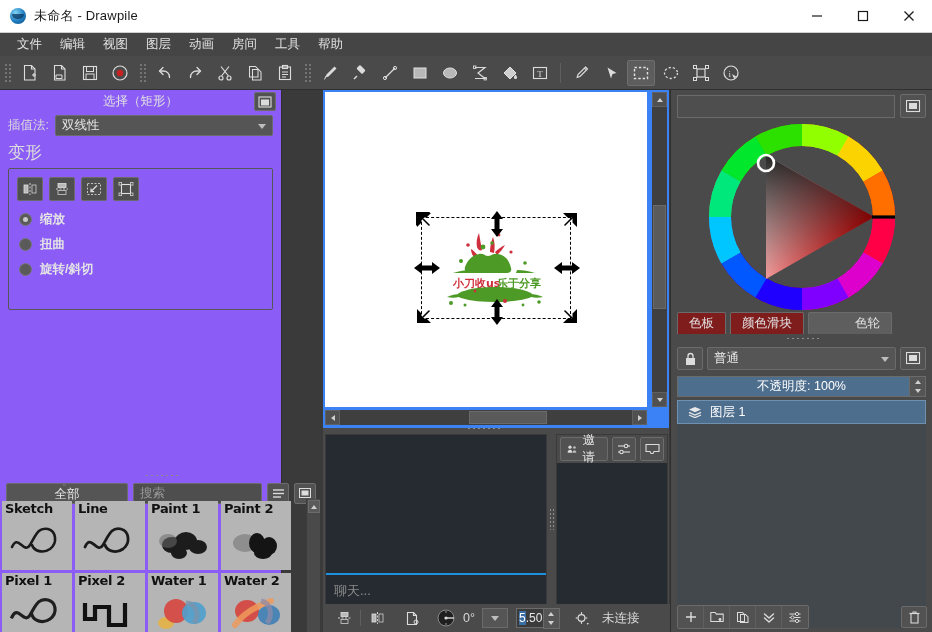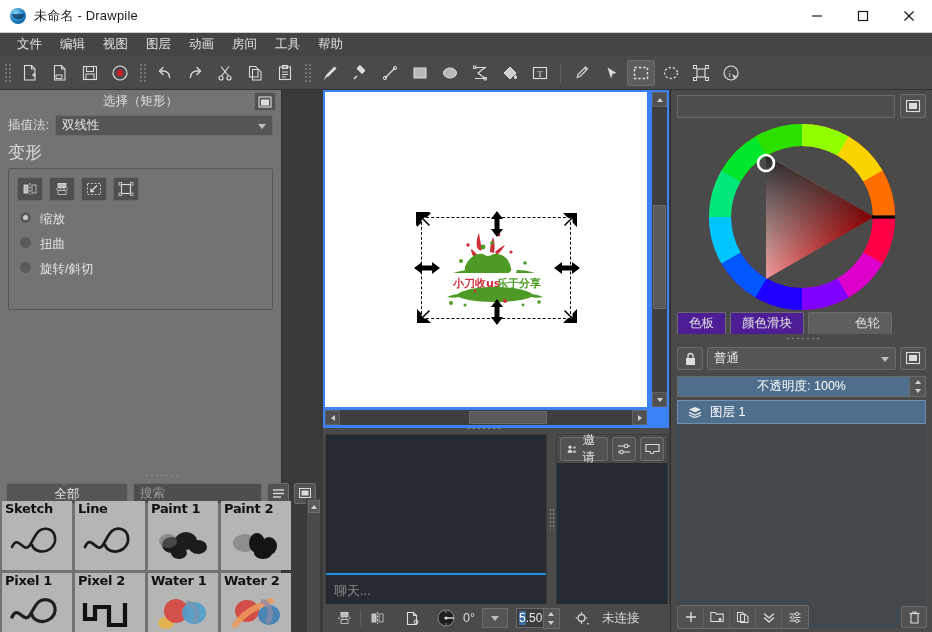--- a/index.html
+++ b/index.html
@@ -60,21 +60,21 @@
     display: flex; align-items: center; justify-content: center;
     border: 1px solid transparent; border-radius: 2px;
   }
   .tbtn.active { background: #5d5d5d; border-color: #6e6e6e; }
   .tbtn svg { display: block; }
   .tsep { width: 1px; height: 20px; background: #5f5f5f; margin: 0 5px; flex: none; }
 
   
   .leftdock {
     position: absolute; left: 0; top: 90px; width: 282px; height: 542px;
-    background: #737373; border-right: 1px solid #2f2f2f;
+    background: #8b5cf6; border-right: 1px solid #2f2f2f;
   }
   .dock-head {
     height: 22px; display: flex; align-items: center; justify-content: center;
     position: relative; color: #e0e0e0; font-size: 12.5px;
   }
   .float-btn {
     position: absolute; right: 5px; top: 2px; width: 22px; height: 19px;
     border: 1px solid #6d6d6d; border-radius: 2px; background: #525252;
     display: flex; align-items: center; justify-content: center;
   }
@@ -93,21 +93,21 @@
   .section-label { padding: 2px 8px; color: #dcdcdc; font-size: 17px; }
   .group-box {
     margin: 2px 8px 0 8px; border: 1px solid #575757; border-radius: 2px;
     padding: 8px 8px 10px 8px; height: 142px;
   }
   .xbtns { display: flex; gap: 6px; margin-bottom: 6px; }
   .xbtn {
     width: 26px; height: 24px; background: #4f4f4f; border: 1px solid #6a6a6a;
     border-radius: 2px; display: flex; align-items: center; justify-content: center;
   }
-  .radio-row { display: flex; padding: 4px 2px; }
+  .radio-row { display: flex; align-items: center; padding: 4px 2px; font-weight: bold; }
   .radio {
     width: 13px; height: 13px; border-radius: 50%; background: #5a5a5a;
     border: 1px solid #777; margin-right: 8px; position: relative; flex: none;
   }
   .radio.on::after {
     content: ""; position: absolute; left: 3px; top: 3px; width: 5px; height: 5px;
     border-radius: 50%; background: #c8c8c8;
   }
   .radio-row span { font-size: 12.5px; color: #e4e4e4; }
 
@@ -237,21 +237,21 @@
   .swatch-row { display: flex; align-items: center; padding: 4px 6px; gap: 5px; }
   .swatch-strip {
     flex: 1; height: 23px; background: #4e4e4e; border: 1px solid #6a6a6a;
   }
   .wheel-wrap {
     width: 262px; height: 190px; display: flex; align-items: center; justify-content: center;
     position: relative;
   }
   .tabs { display: flex; gap: 4px; padding: 0 6px; height: 22px; align-items: stretch; }
   .tab {
-    padding: 0 11px; background: #4c1d95; border: 1px solid #6b6b6b; border-bottom: none;
+    padding: 0 11px; background: #7f1d1d; border: 1px solid #6b6b6b; border-bottom: none;
     border-radius: 2px 2px 0 0; display: flex; align-items: center;
     font-size: 12.5px; color: #e2e2e2;
   }
   .tab.active { background: #5e5e5e; padding-left: 46px; }
   .layer-ctl { display: flex; align-items: center; gap: 4px; padding: 4px 6px; }
   .lock-btn {
     width: 26px; height: 23px; background: #525252; border: 1px solid #6b6b6b;
     border-radius: 2px; display: flex; align-items: center; justify-content: center;
   }
   .opacity-bar {

